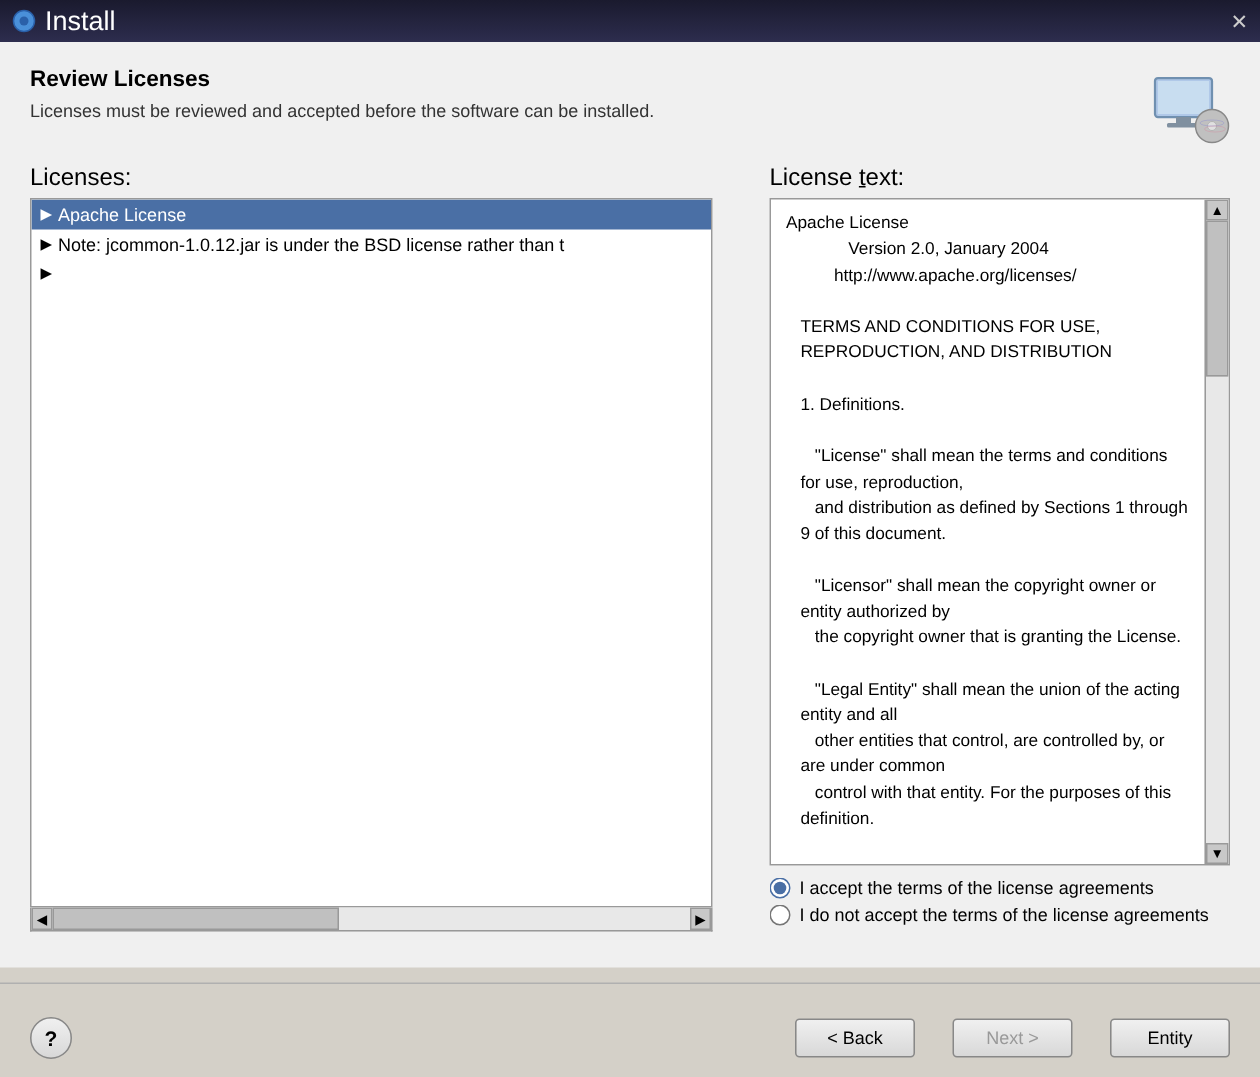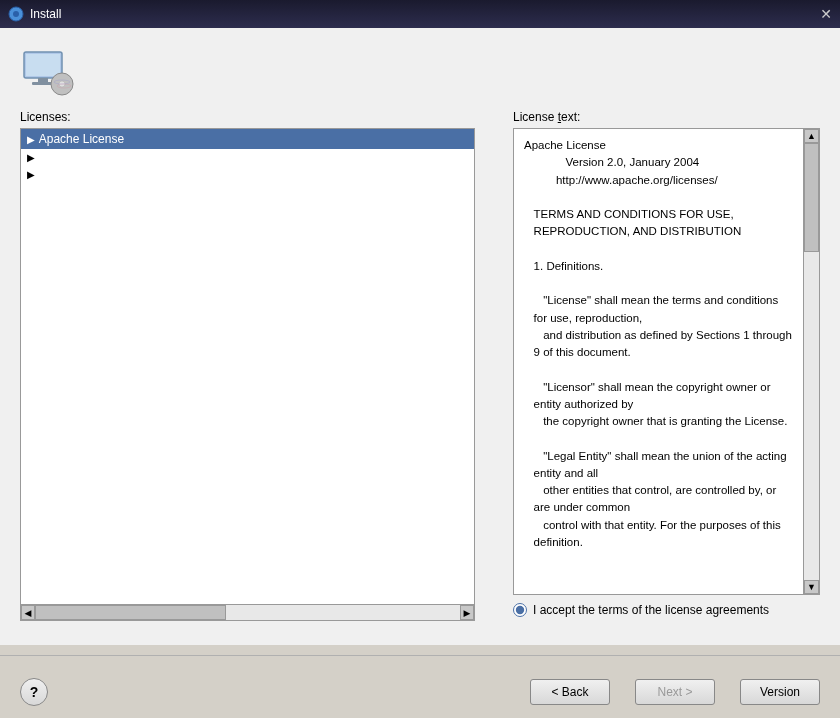--- a/index.html
+++ b/index.html
@@ -28,21 +28,21 @@
     .titlebar-left {
       display: flex;
       align-items: center;
       gap: 6px;
     }
     .titlebar-icon {
       width: 16px;
       height: 16px;
     }
     .titlebar-title {
-      font-size: 12px;
+      font-size: 18px;
       color: white;
     }
     .titlebar-close {
       color: white;
       font-size: 14px;
       cursor: pointer;
       background: none;
       border: none;
       color: #ccc;
     }
@@ -86,21 +86,21 @@
 
     
     .left-panel {
       width: 455px;
       flex-shrink: 0;
       display: flex;
       flex-direction: column;
       min-height: 0;
     }
     .panel-label {
-      font-size: 12px;
+      font-size: 16px;
       color: #000;
       margin-bottom: 4px;
       font-weight: normal;
     }
     .panel-label span {
       text-decoration: underline;
     }
     .licenses-list {
       border: 1px solid #999;
       background: white;
@@ -317,20 +317,24 @@
       <circle cx="8" cy="8" r="3" fill="#2a60a9"></circle>
     </svg>
     <span class="titlebar-title">Install</span>
   </div>
   <button class="titlebar-close">✕</button>
 </div>
 
 <div class="main-content">
 
   <div class="header-area">
+    <div class="header-text">
+      <h2>Review Licenses</h2>
+      <p>Licenses must be reviewed and accepted before the software can be installed.</p>
+    </div>
 
     <div class="dvd-icon">
       <svg width="54" height="54" viewBox="0 0 54 54">
 
         <rect x="4" y="8" width="38" height="26" rx="2" fill="#b0c8e8" stroke="#7090b0" stroke-width="1.5"></rect>
         <rect x="6" y="10" width="34" height="22" fill="#c8ddf0"></rect>
         <rect x="18" y="34" width="10" height="4" fill="#8090a0"></rect>
         <rect x="12" y="38" width="22" height="3" rx="1" fill="#8090a0"></rect>
 
         <circle cx="42" cy="40" r="11" fill="#c0c0c0" stroke="#888" stroke-width="1"></circle>
@@ -345,20 +349,21 @@
 
     <div class="left-panel">
       <div class="panel-label">Licenses:</div>
       <div class="licenses-list">
         <div class="license-item selected">
           <span class="license-arrow">▶</span>
           <span>Apache License</span>
         </div>
         <div class="license-item note">
           <span class="license-arrow">▶</span>
+          <span>Note:  jcommon-1.0.12.jar is under the BSD license rather than t</span>
         </div>
         <div class="license-item note">
           <span class="license-arrow">▶</span>
         </div>
       </div>
 
       <div class="left-scrollbar-area">
         <div class="h-scroll-btn">◀</div>
         <div class="h-scroll-track">
           <div class="h-scroll-thumb"></div>
@@ -403,29 +408,33 @@
           </div>
           <div class="v-scroll-btn">▼</div>
         </div>
       </div>
 
       <div class="radio-options">
         <div class="radio-option">
           <input type="radio" name="license_accept" id="accept" checked="" style="">
           <label for="accept">I accept the terms of the license agreements</label>
         </div>
+        <div class="radio-option">
+          <input type="radio" name="license_accept" id="decline" style="">
+          <label for="decline">I do not accept the terms of the license agreements</label>
+        </div>
       </div>
     </div>
   </div>
 </div>
 
 <div class="separator"></div>
 
 <div class="bottom-bar">
   <div class="bottom-left">
     <button class="help-btn">?</button>
   </div>
   <div class="bottom-right">
     <button class="btn">&lt; Back</button>
     <button class="btn disabled" disabled="">Next &gt;</button>
-    <button class="btn">Version</button>
+    <button class="btn">Entity</button>
   </div>
 </div>
 
 </body></html>

